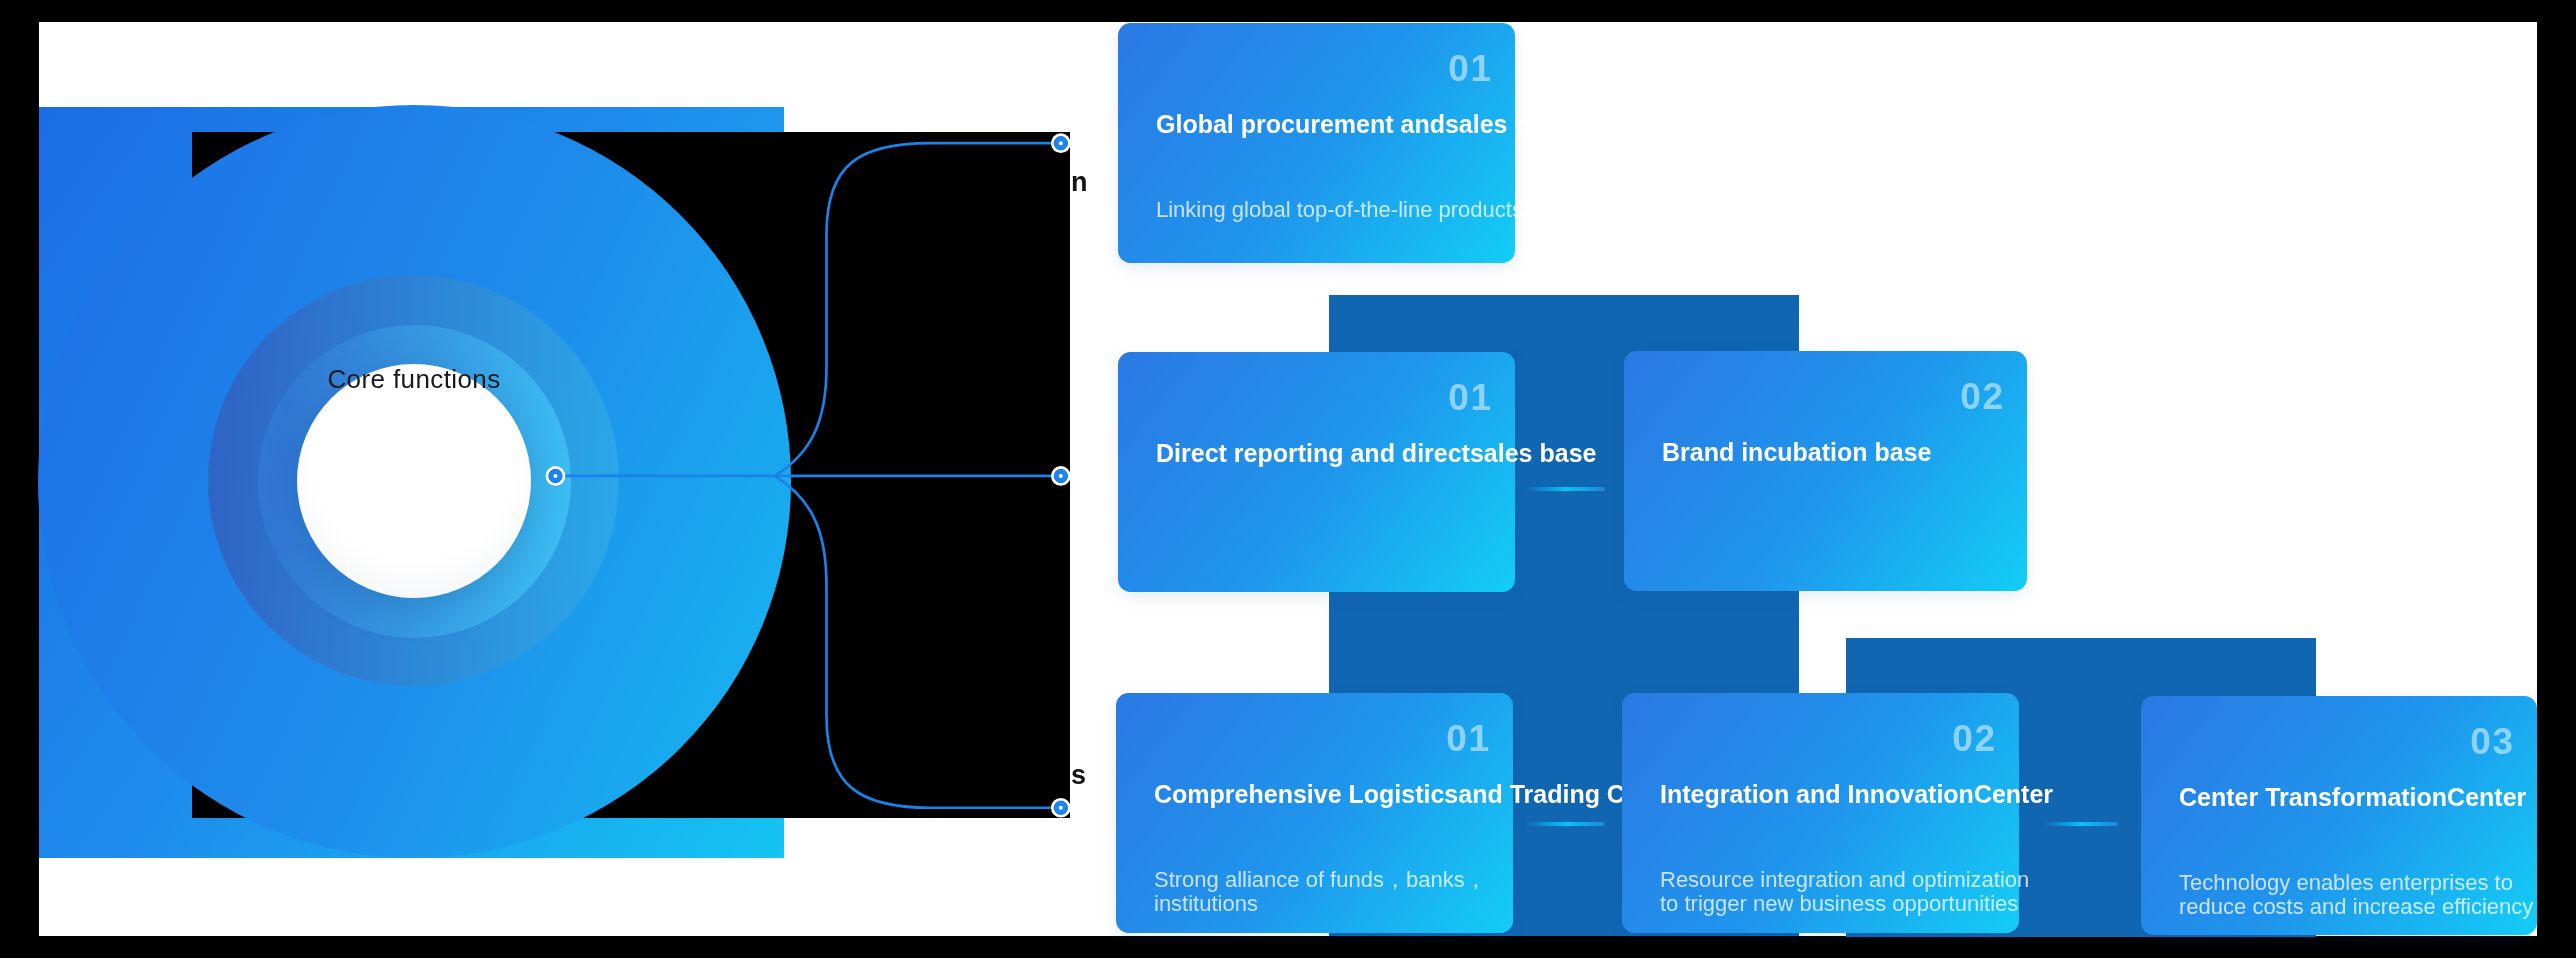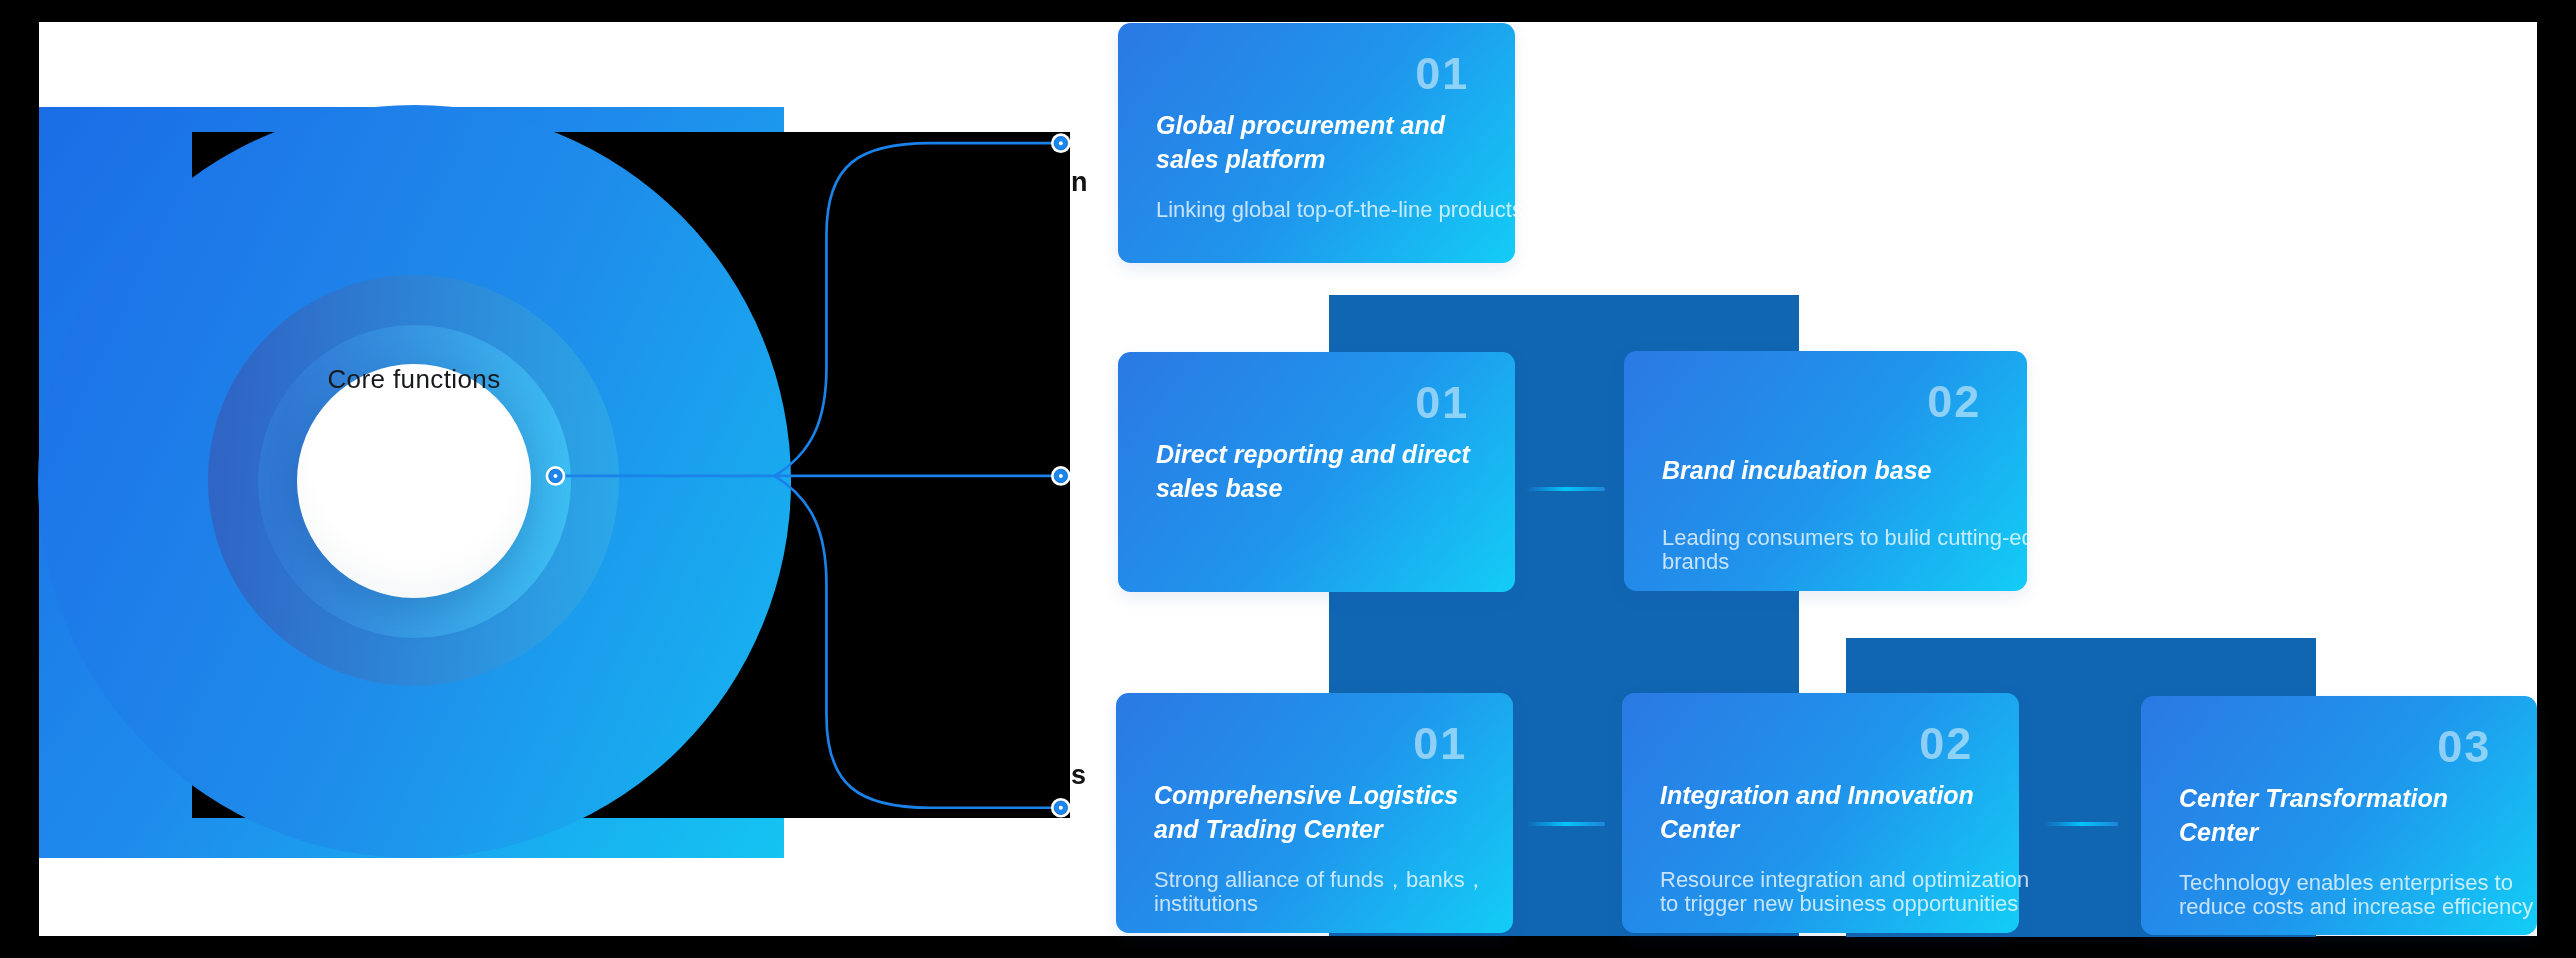--- a/index.html
+++ b/index.html
@@ -41,25 +41,25 @@
   
   .link{height:3.6px;border-radius:1.8px;
     background:linear-gradient(90deg,#1464b6 0%,#00c6f8 50%,#1e86d8 100%);}
   .link-1{left:1526px;top:487px;width:79px;}
   .link-2{left:1526px;top:822px;width:79px;}
   .link-3{left:2045px;top:822px;width:73px;}
   
   .card{width:397px;height:240px;border-radius:12.5px;
     background:linear-gradient(128deg,#2b79e4 0%,#1f95ec 52%,#13cdf6 100%);
     box-shadow:0 5.4px 16px rgba(20,80,160,.10);}
-  .card .num{position:absolute;top:25px;right:46px;font-size:45px;font-weight:bold;
+  .card .num{position:absolute;top:25px;right:22px;font-size:37px;font-weight:bold;
     color:rgba(255,255,255,.5);letter-spacing:1.8px;}
   .card .title{position:absolute;left:38px;right:25px;top:84px;height:70px;
-    display:flex;flex-direction:column;justify-content:center;
-    font-size:25px;font-weight:bold;color:#ffffff;line-height:34px;white-space:nowrap;font-style:italic;}
+    display:flex;flex-direction:row;justify-content:flex-start;
+    font-size:25px;font-weight:bold;color:#ffffff;line-height:34px;white-space:nowrap;}
   .card .sub{position:absolute;left:38px;right:23px;top:175px;
     font-size:22px;line-height:24px;color:rgba(255,255,255,.75);white-space:nowrap;}
   .card-1{left:1118px;top:23px;}
   .card-2{left:1118px;top:352px;}
   .card-3{left:1624px;top:351px;width:403px;}
   .card-4{left:1116px;top:693px;}
   .card-5{left:1622px;top:693px;}
   .card-6{left:2141px;top:696px;width:396px;height:239px;}
 </style>
 </head>
@@ -133,24 +133,20 @@
     <div>sales base</div>
   </div>
 </div>
 
 <div class="abs card card-3">
   <div class="num">02</div>
   <div class="title">
     <div>Brand incubation base</div>
     <div></div>
   </div>
-  <div class="sub">
-    <div>Leading consumers to bulid cutting-edge</div>
-    <div>brands</div>
-  </div>
 </div>
 
 <div class="abs card card-4">
   <div class="num">01</div>
   <div class="title">
     <div>Comprehensive Logistics</div>
     <div>and Trading Center</div>
   </div>
   <div class="sub">
     <div>Strong alliance of funds，banks，</div>

